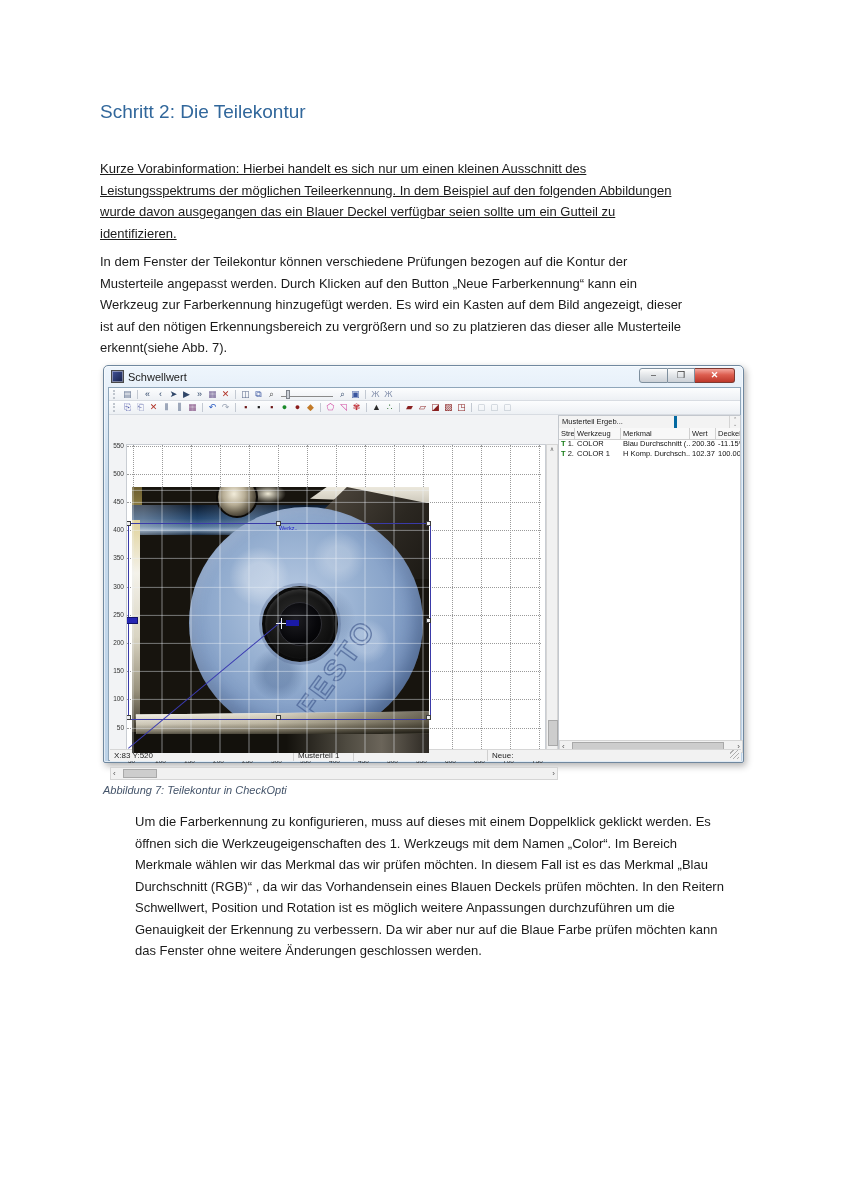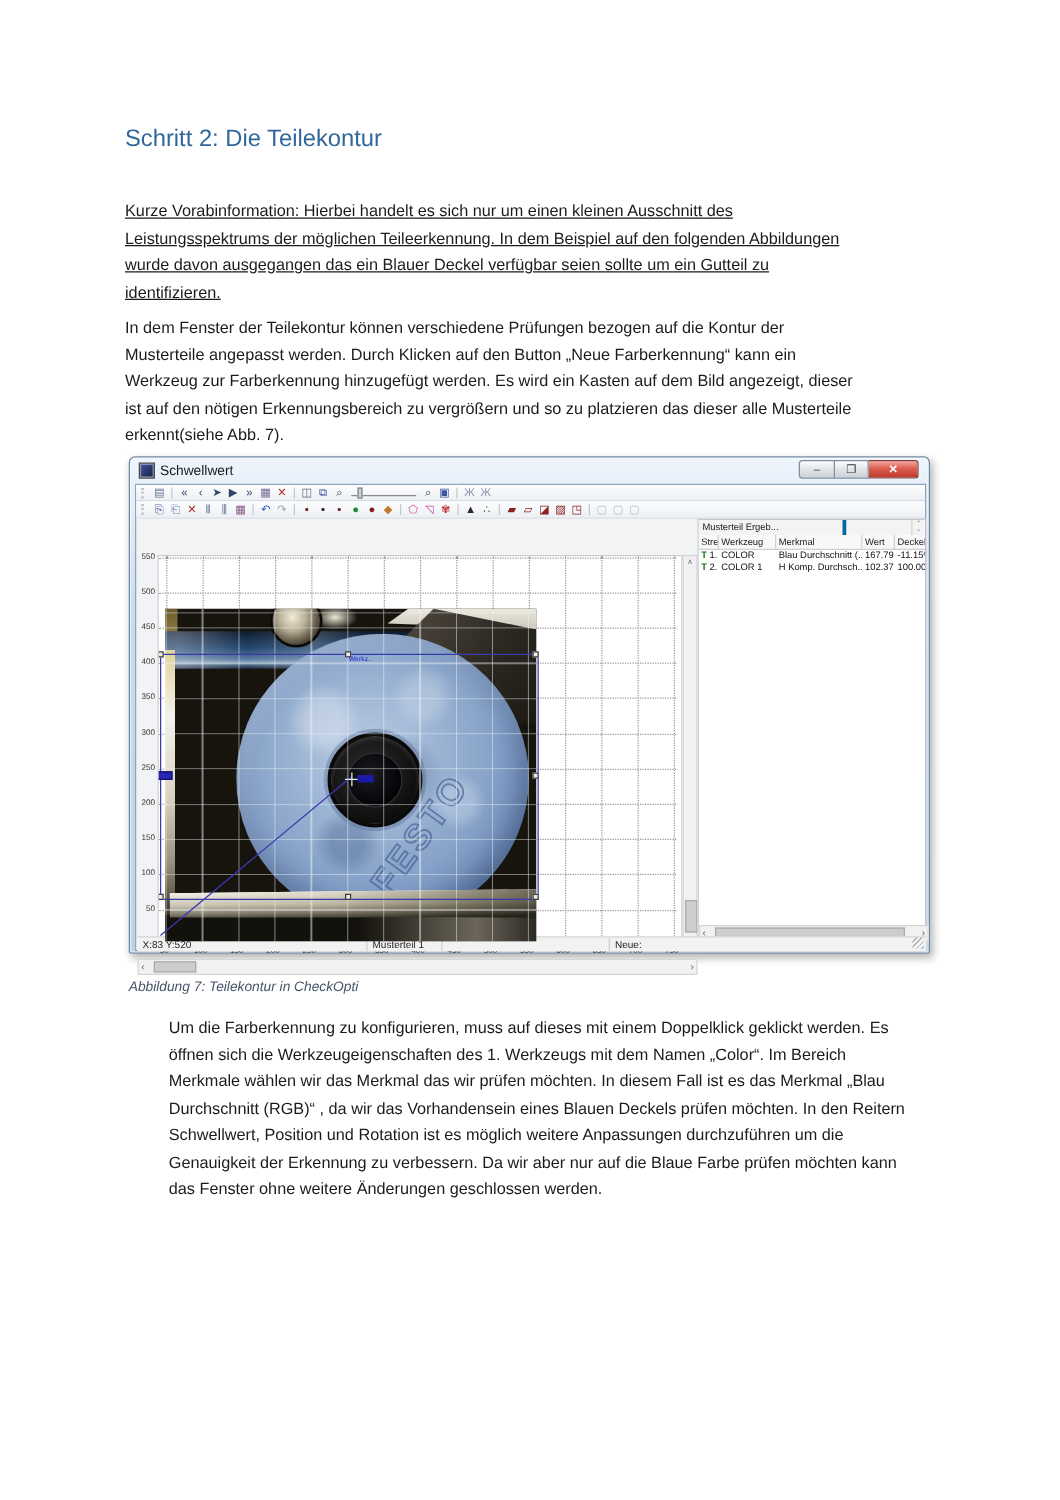--- a/index.html
+++ b/index.html
@@ -354,21 +354,21 @@
           <div class="c-wz">Werkzeug</div>
           <div class="c-mm">Merkmal</div>
           <div class="c-wert">Wert</div>
           <div class="c-streu">Deckel.</div>
         </div>
         <div class="abs rp-rows" id="rpRows">
             <div class="rp-row">
               <div class="c-info"><span class="t">T</span> <span class="n">1.</span></div>
               <div class="c-wz">COLOR</div>
               <div class="c-mm">Blau Durchschnitt (...</div>
-              <div class="c-wert">167.79</div>
+              <div class="c-wert">200.36</div>
               <div class="c-streu">-11.15%</div>
             </div>
             <div class="rp-row">
               <div class="c-info"><span class="t">T</span> <span class="n">2.</span></div>
               <div class="c-wz">COLOR 1</div>
               <div class="c-mm">H Komp. Durchsch...</div>
               <div class="c-wert">102.37</div>
               <div class="c-streu">100.00%</div>
             </div>
           </div>

